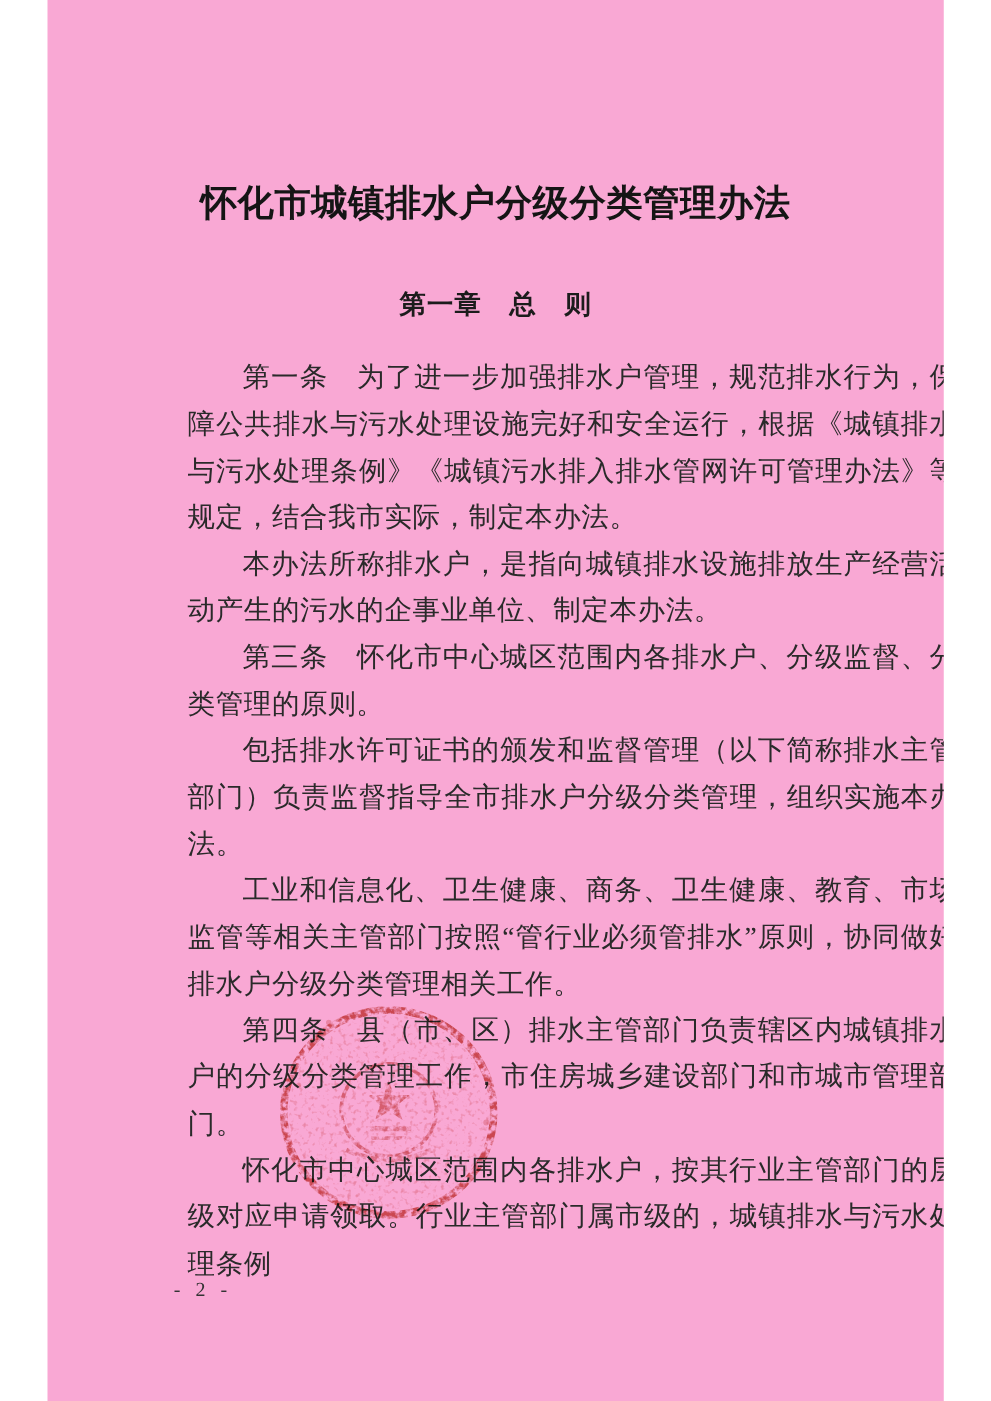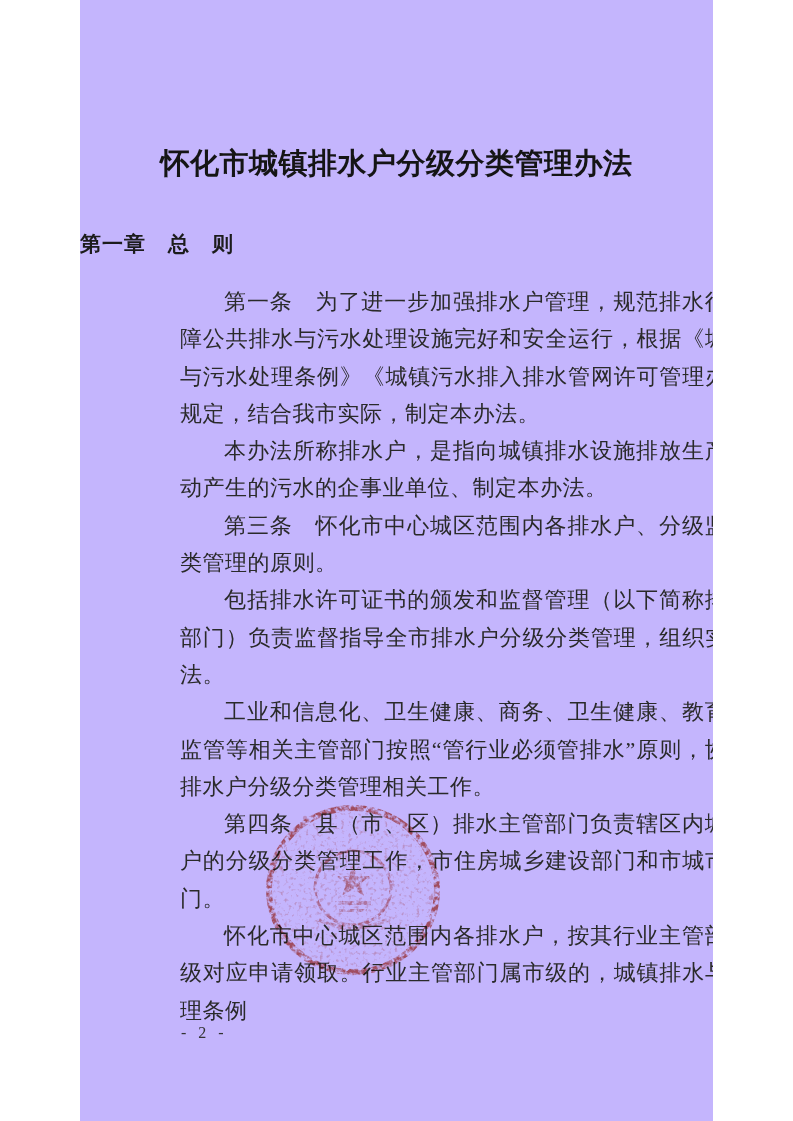--- a/index.html
+++ b/index.html
@@ -2,24 +2,24 @@
 <html lang="zh"><head>
 <meta charset="utf-8">
 <style>
   html, body {
     margin: 0;
     padding: 0;
     background: #ffffff;
   }
   .page {
     position: relative;
-    width: 633px;
+    width: 717px;
     height: 1121px;
     margin: 0 auto;
-    background: #c4b5fd;
+    background: #f9a8d4;
     overflow: hidden;
     font-family: "Liberation Serif", "DejaVu Serif", serif;
     color: #262626;
   }
   .doc-title {
     position: absolute;
     top: 143px;
     left: 0;
     right: 0;
     margin: 0;
@@ -29,32 +29,32 @@
     font-weight: 700;
     letter-spacing: 0.5px;
     color: #151515;
   }
   .chapter-heading {
     position: absolute;
     top: 229px;
     left: 0;
     right: 0;
     margin: 0;
-    text-align: left;
+    text-align: center;
     font-family: "Liberation Sans", "DejaVu Sans", sans-serif;
     font-size: 21px;
     line-height: 30px;
     font-weight: 700;
     letter-spacing: 1px;
     color: #1c1c1c;
   }
   .doc-body {
     position: absolute;
     top: 283px;
-    left: 100px;
+    left: 112px;
     width: 616px;
   }
   .doc-body p {
     margin: 0;
     font-size: 22px;
     line-height: 37.3px;
     letter-spacing: 0.5px;
     text-indent: 2em;
     text-align: justify;
     color: #2a2a2a;

